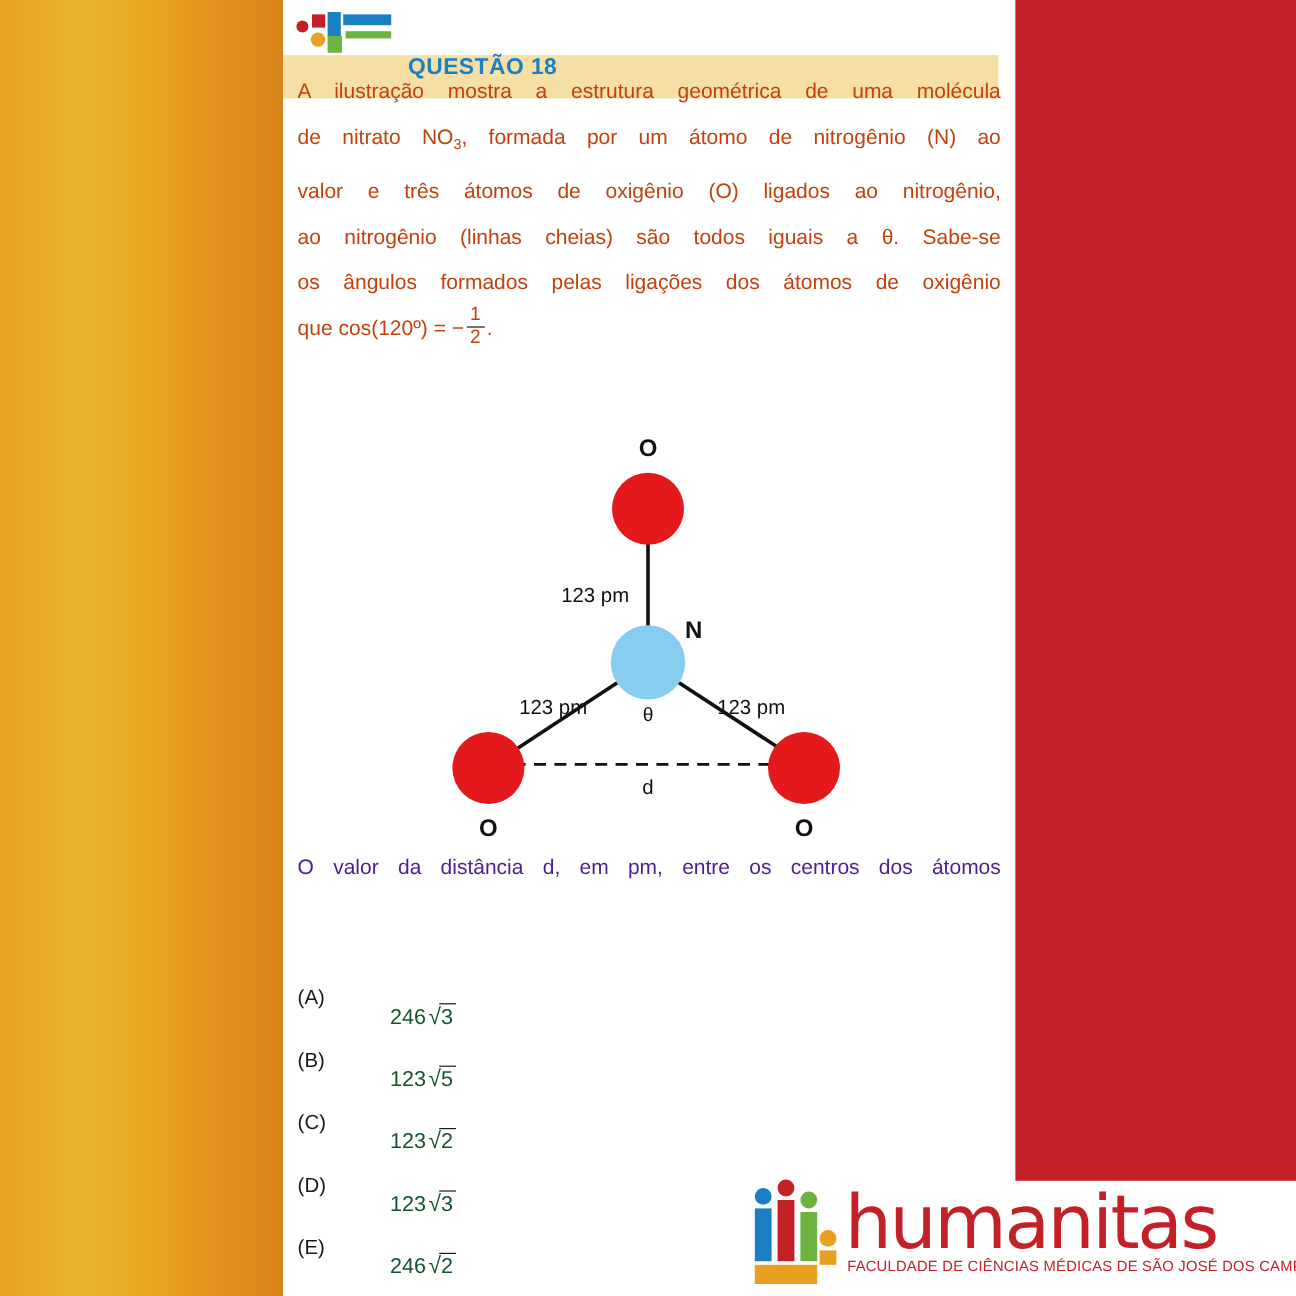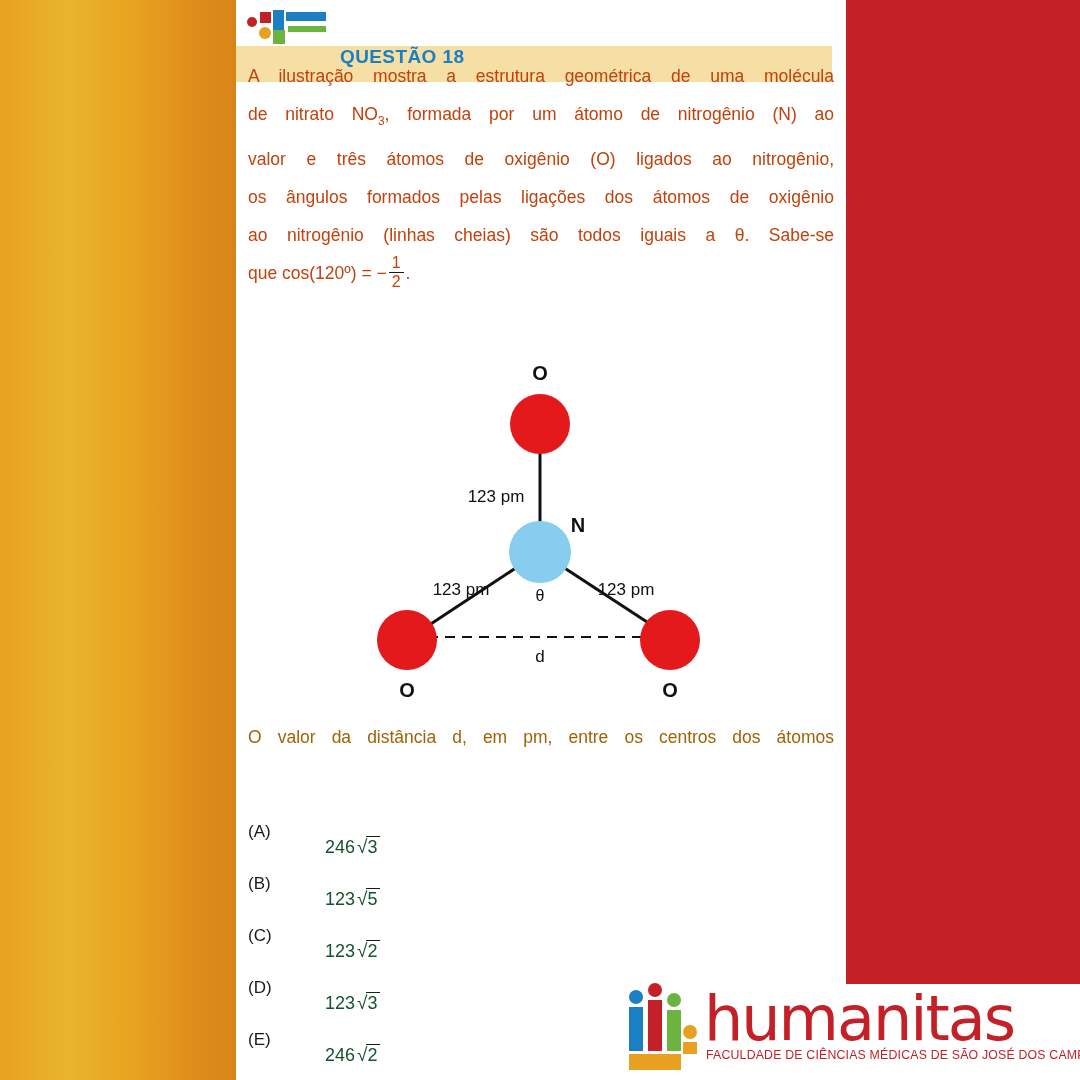--- a/index.html
+++ b/index.html
@@ -113,25 +113,25 @@
     top: 352px;
     width: 590px;
     height: 358px;
   }
   .figure svg { display: block; }
 
   
   .tail-text {
     position: absolute;
     left: 248px;
-    top: 718px;
+    top: 703px;
     width: 586px;
     font-size: 17.5px;
     line-height: 38px;
-    color: #a16207;
+    color: #4c1d95;
     text-align: justify;
   }
   .tail-text .just-line {
     display: block;
     text-align: justify;
     text-align-last: justify;
   }
   .tail-text .last-line { display: block; text-align: left; }
 
   
@@ -222,22 +222,22 @@
     <rect x="40" y="4" width="40" height="9" fill="#1b7fc4"></rect>
     <circle cx="19" cy="25" r="6" fill="#e8a020"></circle>
     <rect x="27" y="22" width="12" height="14" fill="#6cb33f"></rect>
     <rect x="42" y="18" width="38" height="6" fill="#6cb33f"></rect>
   </svg>
 
   <div class="body-text">
     <span class="just-line">A ilustração mostra a estrutura geométrica de uma molécula</span>
     <span class="just-line"><span>de nitrato NO</span><sub>3</sub><span>, formada por um átomo de nitrogênio (N) ao</span></span>
     <span class="just-line">valor e três átomos de oxigênio (O) ligados ao nitrogênio,</span>
+    <span class="just-line">ao nitrogênio (linhas cheias) são todos iguais a θ. Sabe-se</span>
     <span class="just-line">os ângulos formados pelas ligações dos átomos de oxigênio</span>
-    <span class="just-line">ao nitrogênio (linhas cheias) são todos iguais a θ. Sabe-se</span>
     <span class="last-line"><span>que cos(120º) = −</span><span class="frac"><span class="num">1</span><span class="den">2</span></span><span>.</span></span>
   </div>
 
   <div class="figure">
     <svg width="590" height="358" viewBox="0 0 590 358">
 
       <line x1="292" y1="200" x2="292" y2="80" stroke="#111111" stroke-width="3"></line>
       <line x1="292" y1="200" x2="163" y2="285" stroke="#111111" stroke-width="3"></line>
       <line x1="292" y1="200" x2="422" y2="285" stroke="#111111" stroke-width="3"></line>
 

